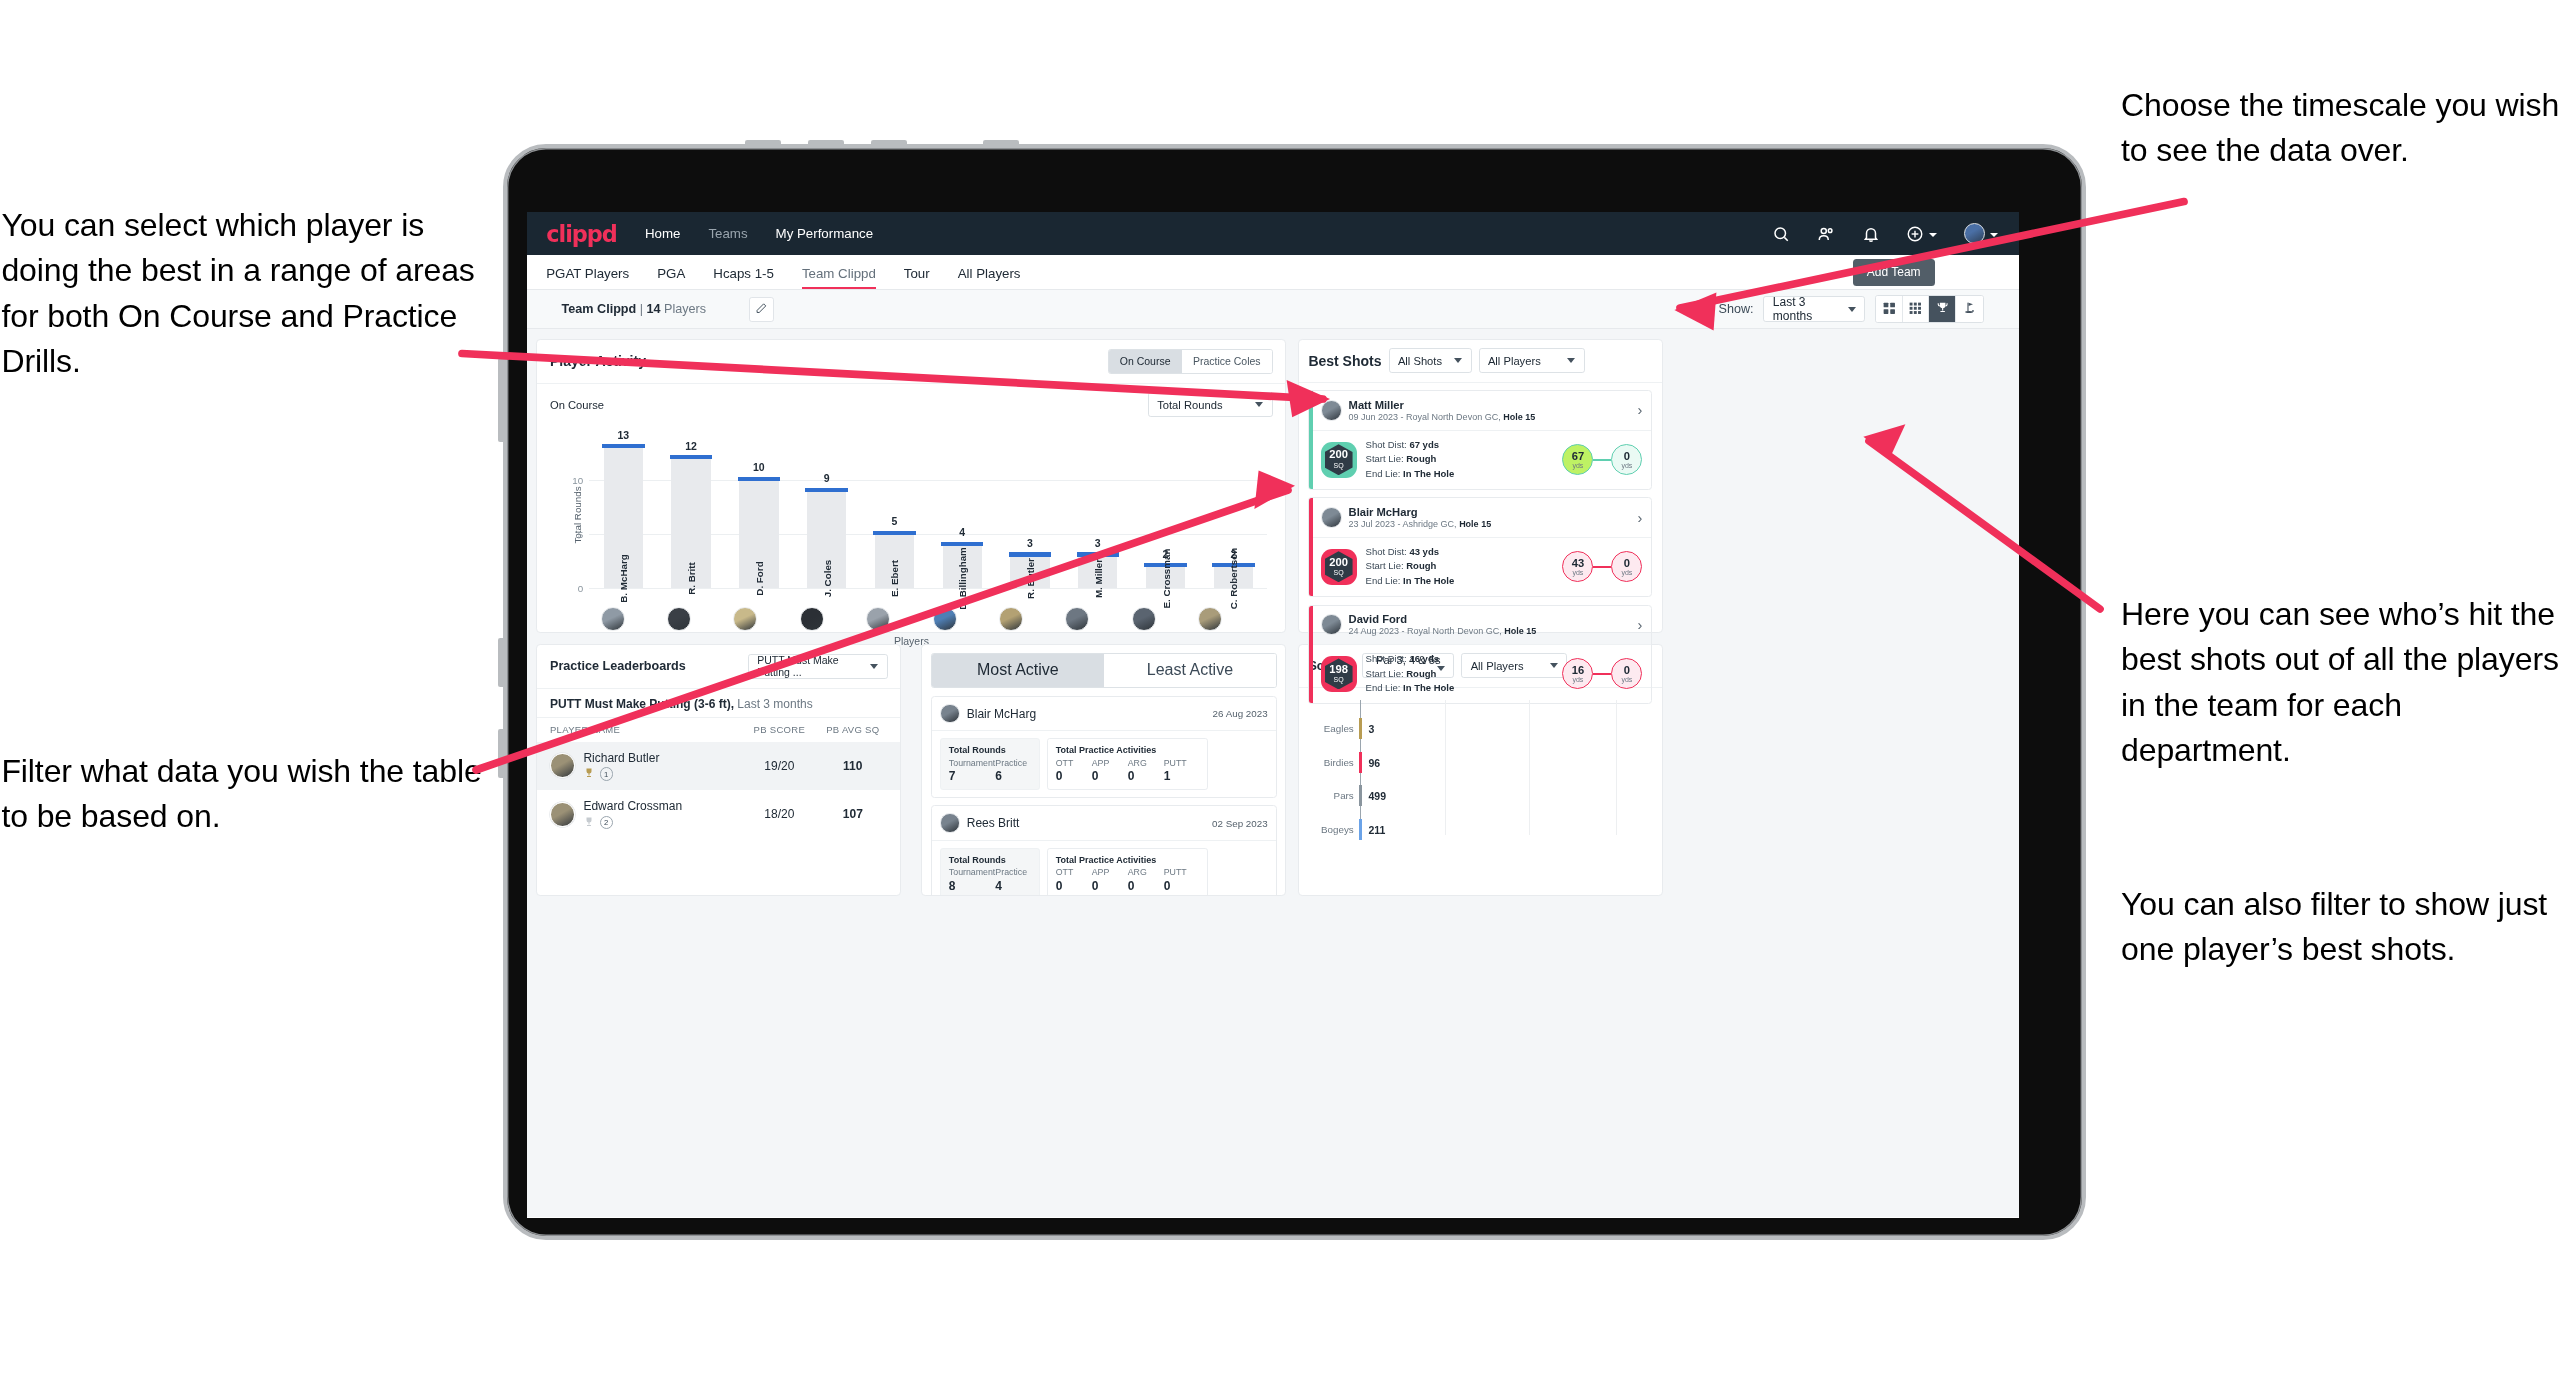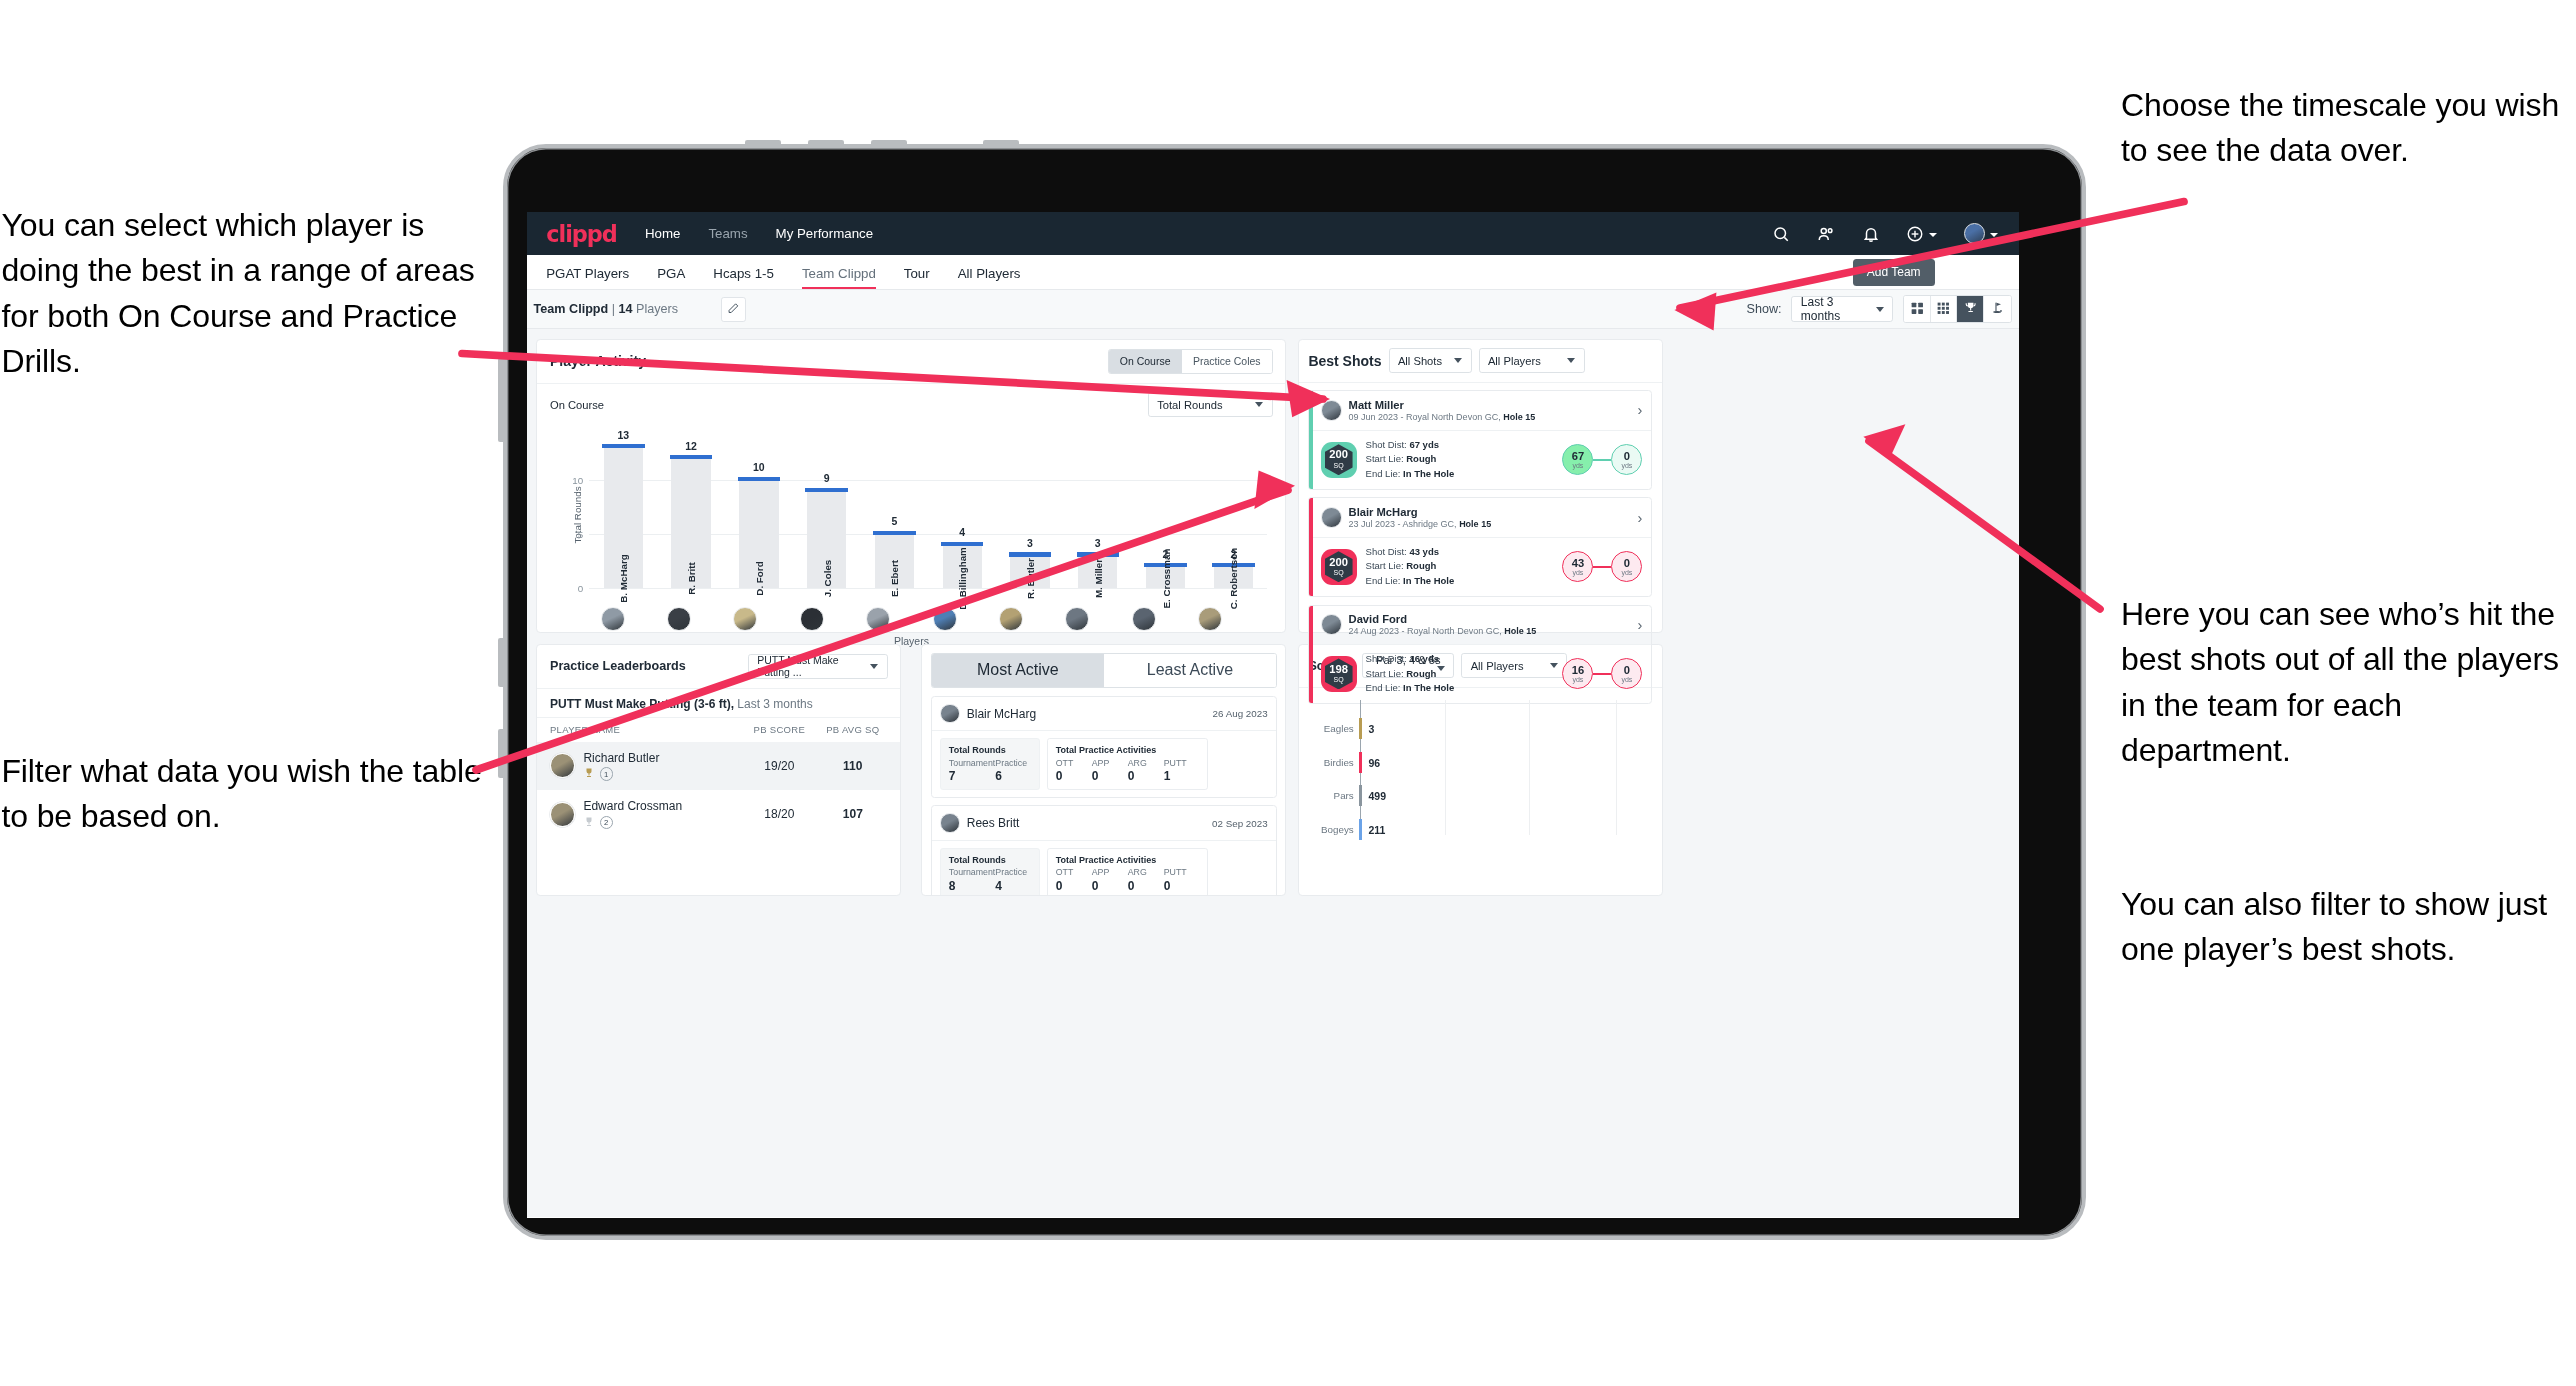--- a/index.html
+++ b/index.html
@@ -76,21 +76,21 @@
   #addteam-tip {
     position: absolute; right: 84px; top: 4.2px;
     background: #525e68; color: #ffffff;
     font-size: 12px; padding: 6.3px 14px; border-radius: 3.5px;
     white-space: nowrap;
   }
 
   
   #subhead {
     height: 39px; background: #f7f9fa; border-bottom: 0.7px solid #e6e9ec;
-    display: flex; align-items: center; padding: 0 7px; gap: 33px;
+    display: flex; align-items: center; padding: 0 35px; gap: 33px;
   }
   #teamlabel { font-size: 12.6px; color: #202b36; }
   #teamlabel b { font-weight: 700; }
   #teamlabel span.gray { color: #6c7883; font-weight: 400; }
   #editbtn {
     width: 25px; height: 25px; margin-left: 9.8px;
     background: #ffffff; border: 0.7px solid #e1e5e9; border-radius: 2.8px;
     display: flex; align-items: center; justify-content: center;
   }
   #subhead-right { margin-left: auto; display: flex; align-items: center; gap: 9.8px; }
@@ -509,21 +509,21 @@
                       <span class="hex-n">200</span>
                       <span class="hex-s">SQ</span>
                     </div>
                   </div>
                   <div class="sc-stats">
                     <div><span>Shot Dist: </span><b>67 yds</b></div>
                     <div><span>Start Lie: </span><b>Rough</b></div>
                     <div><span>End Lie: </span><b>In The Hole</b></div>
                   </div>
                   <div class="dist">
-                    <div class="dnode" style="border:1.4px solid #5fcfb0;background:#86efac">
+                    <div class="dnode" style="border:1.4px solid #5fcfb0;background:#bef264">
                       <span class="n">67</span>
                       <span class="u">yds</span>
                     </div>
                     <div class="dline" style="background:#5fcfb0"></div>
                     <div class="dnode" style="border:1.4px solid #5fcfb0;background:#eafaf4">
                       <span class="n">0</span>
                       <span class="u">yds</span>
                     </div>
                   </div>
                 </div>

